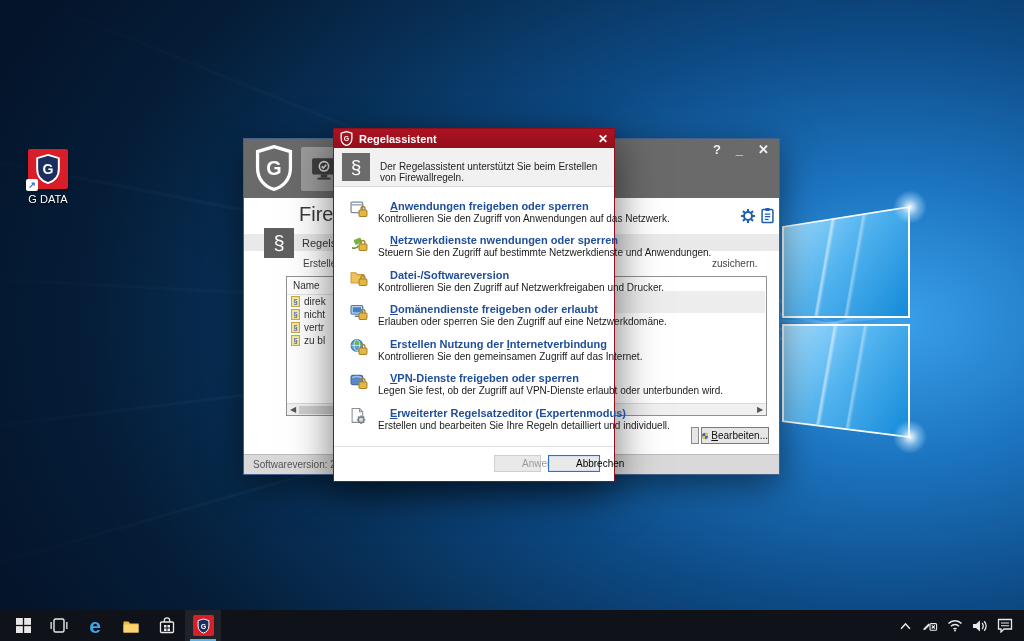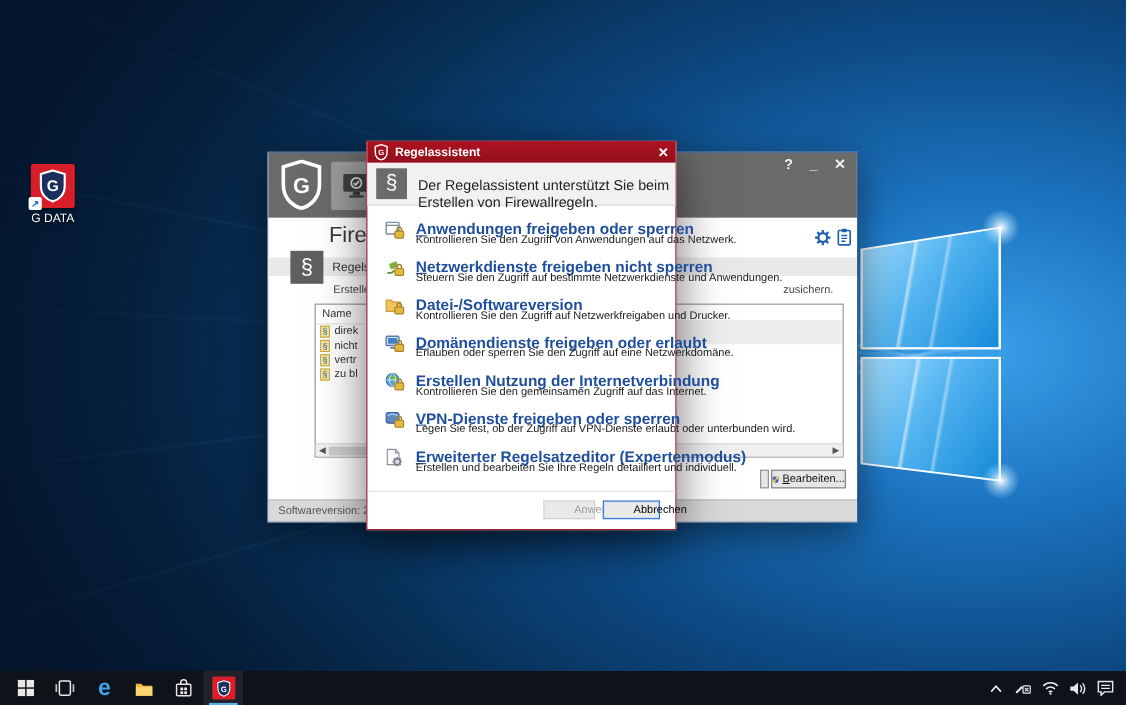--- a/index.html
+++ b/index.html
@@ -79,24 +79,24 @@
   
   .dlg { position:absolute; left:333px; top:128px; width:282px; height:354px; background:#fff;
          border:1px solid #8e0e1b; box-shadow:0 12px 40px rgba(0,0,0,.55); z-index:10; }
   .dlg-titlebar { display:flex; align-items:center; height:19px; padding:0 6px;
                   background:linear-gradient(#ad1220, #930f1c); }
   .dlg-title { color:#fff; font-size:11px; font-weight:bold; margin-left:6px; }
   .dlg-close { margin-left:auto; color:#fff; font-size:12px; font-weight:bold; cursor:default; }
   .dlg-intro { position:relative; height:39px; background:#f1f1f1; border-bottom:1px solid #d8d8d8; }
   .dlg-intro-icon { position:absolute; left:8px; top:5px; width:28px; height:28px; background:#6b6b6b;
                     color:#fff; font-size:19px; display:flex; align-items:center; justify-content:center; }
-  .dlg-intro-text { position:absolute; left:46px; top:13px; font-size:13px; color:#222; }
+  .dlg-intro-text { position:absolute; left:46px; top:13px; font-size:10px; color:#222; }
   .dlg-item { position:absolute; left:0; width:100%; cursor:pointer; }
   .dlg-item .icon { position:absolute; left:16px; top:0; }
-  .dlg-item .tit { position:absolute; left:44px; top:0; font-size:14px; font-weight:bold; color:#1f4e9c; white-space:nowrap; }
+  .dlg-item .tit { position:absolute; left:56px; top:0; font-size:11px; font-weight:bold; color:#1f4e9c; white-space:nowrap; }
   .dlg-item .tit u { text-decoration:underline; }
   .dlg-item .des { position:absolute; left:44px; top:13px; font-size:10px; color:#1a1a1a; white-space:nowrap; }
   .dlg-footer { position:absolute; left:0; right:0; bottom:0; height:35px; border-top:1px solid #e0e0e0; }
   .btn { position:absolute; bottom:9px; height:17px; font-size:10px; font-family:"Liberation Sans",sans-serif;
          background:#e9e9e9; border:1px solid #adadad;padding-left:27px; }
   .btn-apply { right:73px; width:47px; color:#9b9b9b; border-color:#cfcfcf; }
   .btn-cancel { right:14px; width:52px; color:#000; border:1px solid #2a6fd3; box-shadow:inset 0 0 0 1px #cfe0f7;margin-left:32px; }
 
   
   .taskbar { position:absolute; left:0; right:0; bottom:0; height:31px; background:#0f1218;
@@ -270,21 +270,21 @@
 
     <div class="dlg-item" style="top:105px;">
       <span class="icon">
         <svg width="18" height="18" viewBox="0 0 17 17">
           <path d="M2 13 q4 1.5 6-2" stroke="#5a8f2f" stroke-width="1.4" fill="none"></path>
           <rect x="4" y="4.5" width="7" height="5" rx="1" fill="#7ab13f" transform="rotate(-22 7 7)"></rect>
           <rect x="8.5" y="9.5" width="7.5" height="6" rx="1" fill="#e3b83e" stroke="#a8812a"></rect>
           <path d="M10.5 9.5 v-1.6 a1.8 1.8 0 0 1 3.6 0 v1.6" fill="none" stroke="#a8812a" stroke-width="1.3"></path>
         </svg>
       </span>
-      <span class="tit"><span></span><u>N</u><span>etzwerkdienste freigeben nicht sperren</span></span>
+      <span class="tit"><span></span><u>N</u><span>etzwerkdienste nwendungen oder sperren</span></span>
       <span class="des">Steuern Sie den Zugriff auf bestimmte Netzwerkdienste und Anwendungen.</span>
     </div>
 
     <div class="dlg-item" style="top:140px;">
       <span class="icon">
         <svg width="18" height="18" viewBox="0 0 17 17">
           <path d="M1 3.5 h4.5 l1.5 1.8 H13 v8 H1 z" fill="#f0c35a" stroke="#c89b3c"></path>
           <rect x="8.5" y="9.5" width="7.5" height="6" rx="1" fill="#e3b83e" stroke="#a8812a"></rect>
           <path d="M10.5 9.5 v-1.6 a1.8 1.8 0 0 1 3.6 0 v1.6" fill="none" stroke="#a8812a" stroke-width="1.3"></path>
         </svg>

